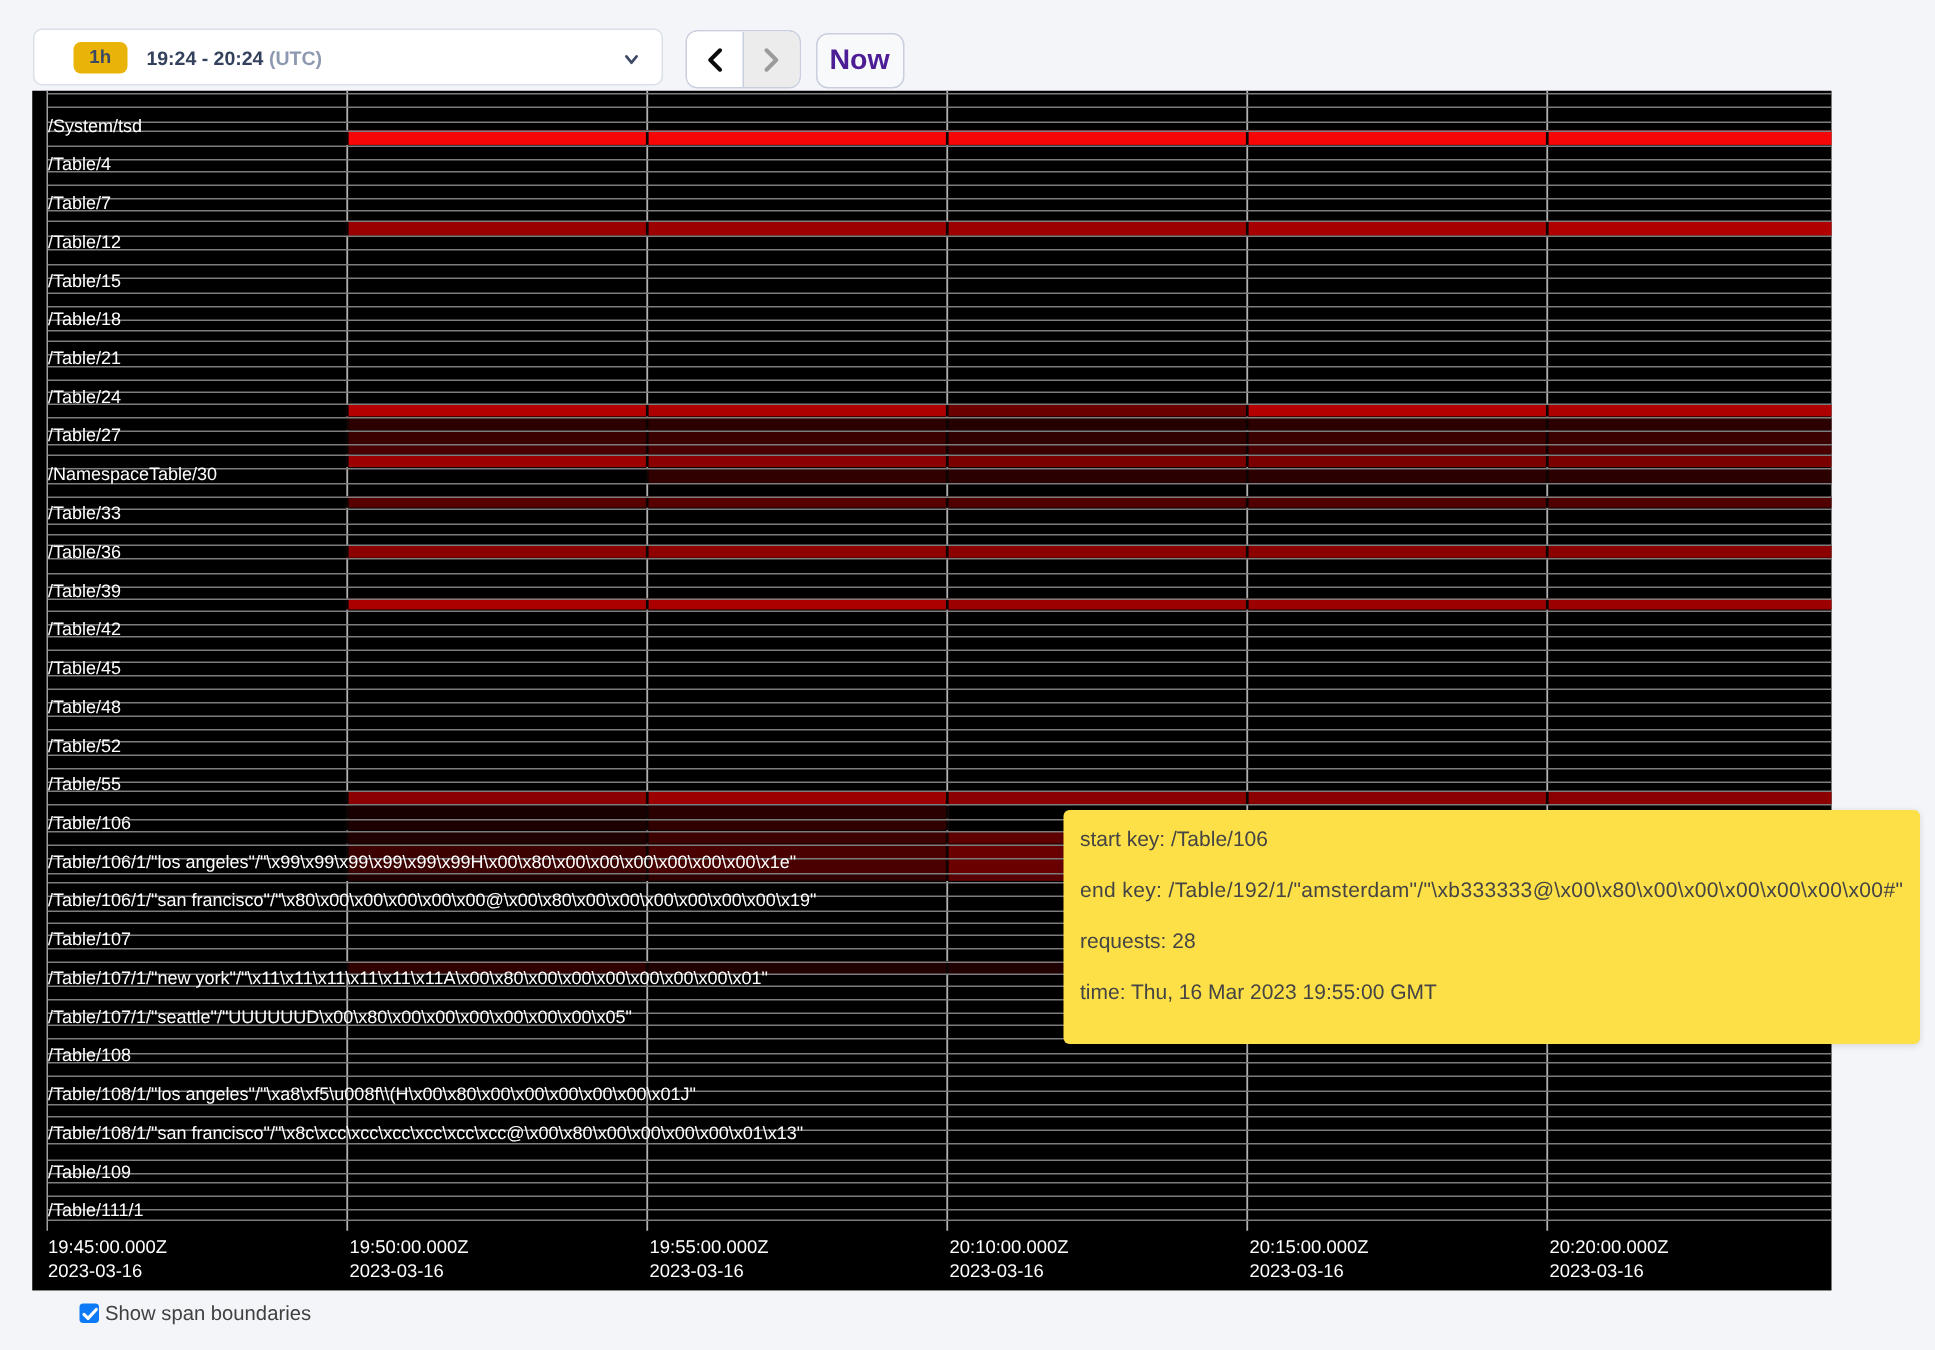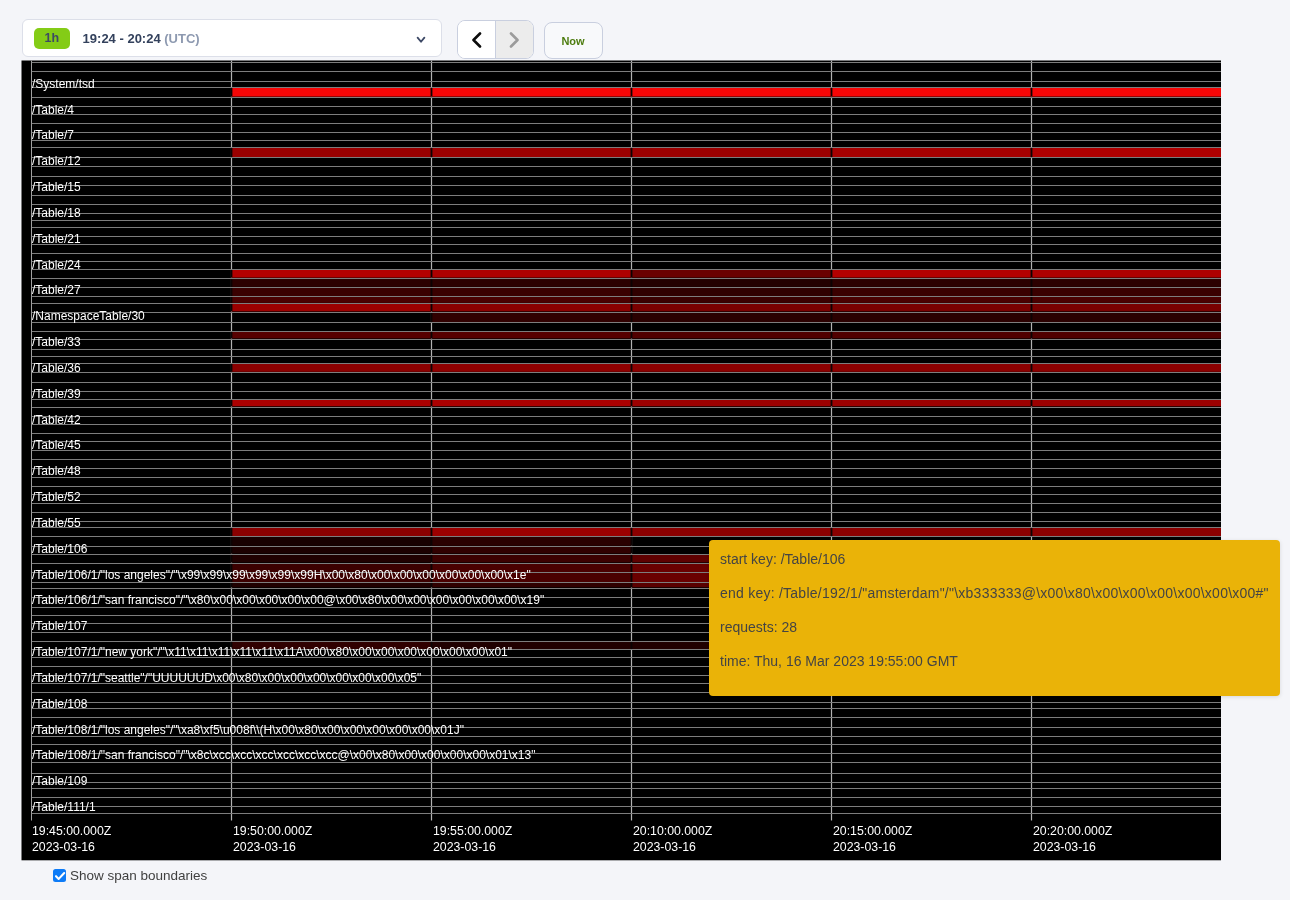--- a/index.html
+++ b/index.html
@@ -1,33 +1,33 @@
 <!DOCTYPE html>
 <html><head>
 <meta charset="utf-8">
 <style>
   * { margin:0; padding:0; box-sizing:border-box; }
   html,body { width:1290px; height:900px; background:#f4f5f9; font-family:"Liberation Sans", sans-serif; position:relative; overflow:hidden; }
   .wrap { position:absolute; top:0; left:0; width:1290px; height:900px; }
   .dropdown { position:absolute; left:22px; top:19px; width:420px; height:38px; background:#fff;
        border:1px solid #dcdfe9; border-radius:6px; display:flex; align-items:center; }
-  .badge { margin-left:11px; background:#84cc16; border-radius:5px; padding:3.5px 10.5px; font-size:12.5px;
+  .badge { margin-left:26px; background:#eab308; border-radius:5px; padding:3.5px 10.5px; font-size:12.5px;
        font-weight:bold; color:#3d4a63; }
   .range { margin-left:13px; font-size:13px; font-weight:bold; color:#33415c; }
   .utc { font-weight:bold; color:#8d99b0; }
   .chev { position:absolute; right:15px; top:16px; }
   .btngroup { position:absolute; left:456.5px; top:20px; width:77px; height:39px; border:1px solid #c9cfdf;
        border-radius:8px; display:flex; overflow:hidden; background:#fff; }
   .bg-left { width:38px; height:100%; background:#fff; border-right:1px solid #c9cfdf;
        display:flex; align-items:center; justify-content:center; }
   .bg-right { flex:1; background:#ececec; display:flex; align-items:center; justify-content:center; }
   .nowbtn { position:absolute; left:543.5px; top:22px; width:59px; height:37px; background:#f8f9fb;
-       border:1px solid #c9cfdf; border-radius:8px; color:#4d7c0f; font-size:11px; font-weight:bold;
+       border:1px solid #c9cfdf; border-radius:8px; color:#4c1d95; font-size:19px; font-weight:bold;
        display:flex; align-items:center; justify-content:center; }
-  .tooltip { position:absolute; left:708.5px; top:540px; width:571px; height:156px; background:#eab308;
+  .tooltip { position:absolute; left:708.5px; top:540px; width:571px; height:156px; background:#fde047;
        border-radius:4px; box-shadow:0 1px 4px rgba(0,0,0,0.12); font-size:14px; color:#444; padding:2px 0 0 11.5px; line-height:34px; white-space:nowrap; }
   .cbrow { position:absolute; left:21px; top:868px; display:flex; align-items:center;padding-left:32px; }
   .cbox { width:13px; height:13px; background:#0d7bf7; border-radius:2.5px; position:relative; }
   .cbox svg { position:absolute; top:0.5px; left:0.5px; }
   .cblabel { margin-left:4px; font-size:13.5px; color:#404040; }
 </style>
 </head>
 <body>
 <div class="wrap">
 <svg width="1290" height="900" viewBox="0 0 1290 900" style="position:absolute;top:0;left:0;opacity:0.999">

